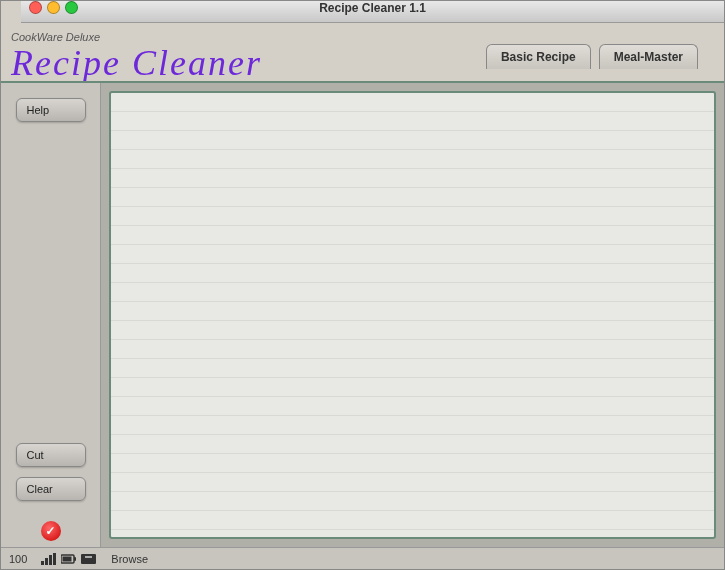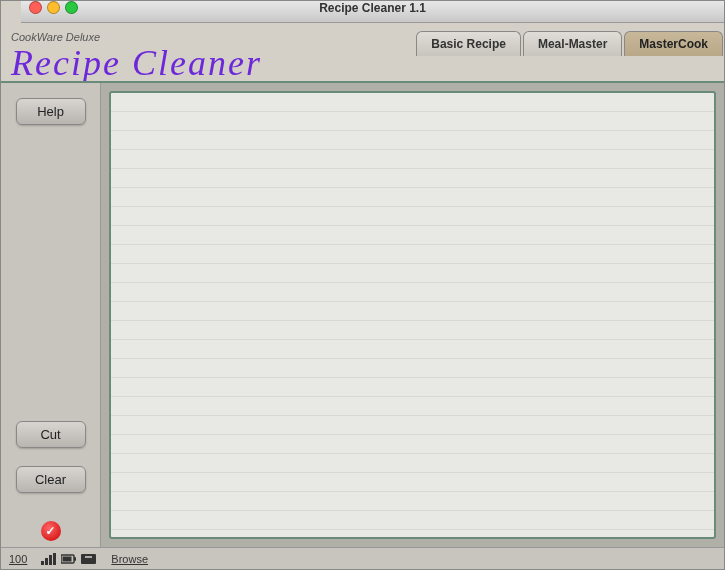--- a/index.html
+++ b/index.html
@@ -55,23 +55,23 @@
 
     .title-bar-text {
       font-size: 12px;
       color: #333;
       font-weight: bold;
     }
 
     
     .header {
       background: #d4d0c8;
-      padding: 8px 1px 0 10px;
-      display: flex;
-      align-items: flex-start;
+      padding: 8px 26px 0 10px;
+      display: flex;
+      align-items: center;
       justify-content: space-between;
       flex-shrink: 0;
     }
 
     .app-branding {
       display: flex;
       flex-direction: column;
     }
 
     .cookware-text {
@@ -85,21 +85,21 @@
       font-size: 36px;
       font-style: italic;
       color: #6d28d9;
       font-family: Georgia, serif;
       letter-spacing: 2px;
       line-height: 1;
     }
 
     .tabs-container {
       display: flex;
-      gap: 2px;
+      gap: 8px;
       align-items: flex-end;
       margin-bottom: 0;
     }
 
     .tab {
       padding: 5px 14px;
       border-radius: 6px 6px 0 0;
       font-size: 12px;
       cursor: pointer;
       border: 1px solid #888;
@@ -133,28 +133,28 @@
       padding-top: 15px;
       gap: 0;
       border-right: 1px solid #999;
       flex-shrink: 0;
       position: relative;
     }
 
     .sidebar-btn {
       width: 70px;
       padding: 5px 10px;
-      margin-bottom: 18px;
+      margin-bottom: 10px;
       border-radius: 6px;
       border: 1px solid #888;
       background: linear-gradient(to bottom, #d8d5d0, #b8b5b0);
-      font-size: 13px;
+      font-size: 11px;
       color: #222;
       cursor: pointer;
-      text-align: center;
+      text-align: left;
       box-shadow: 0 1px 2px rgba(0,0,0,0.2);
     }
 
     .check-circle {
       width: 20px;
       height: 20px;
       border-radius: 50%;
       background: radial-gradient(circle at 40% 35%, #ff6666, #cc0000);
       display: flex;
       align-items: center;
@@ -199,21 +199,20 @@
       height: 22px;
       background: #c8c5be;
       border-top: 1px solid #999;
       display: flex;
       align-items: center;
       padding: 0 8px;
       font-size: 11px;
       color: #333;
       flex-shrink: 0;
       gap: 14px;
-      text-decoration: underline;
     }
 
     .status-bar-icons {
       display: flex;
       align-items: center;
       gap: 4px;
     }
 
     .status-number {
       font-size: 11px;
@@ -240,21 +239,20 @@
   </div>
 
   <div class="header">
     <div class="app-branding">
       <span class="cookware-text">CookWare Deluxe</span>
       <span class="recipe-cleaner-title">Recipe Cleaner</span>
     </div>
     <div class="tabs-container">
       <div class="tab">Basic Recipe</div>
       <div class="tab">Meal-Master</div>
-      <div class="tab active">MasterCook</div>
     </div>
   </div>
 
   <div class="content-area">
 
     <div class="sidebar">
       <button class="sidebar-btn">Help</button>
       <div style="flex:1;"></div>
       <button class="sidebar-btn">Cut</button>
       <button class="sidebar-btn">Clear</button>

